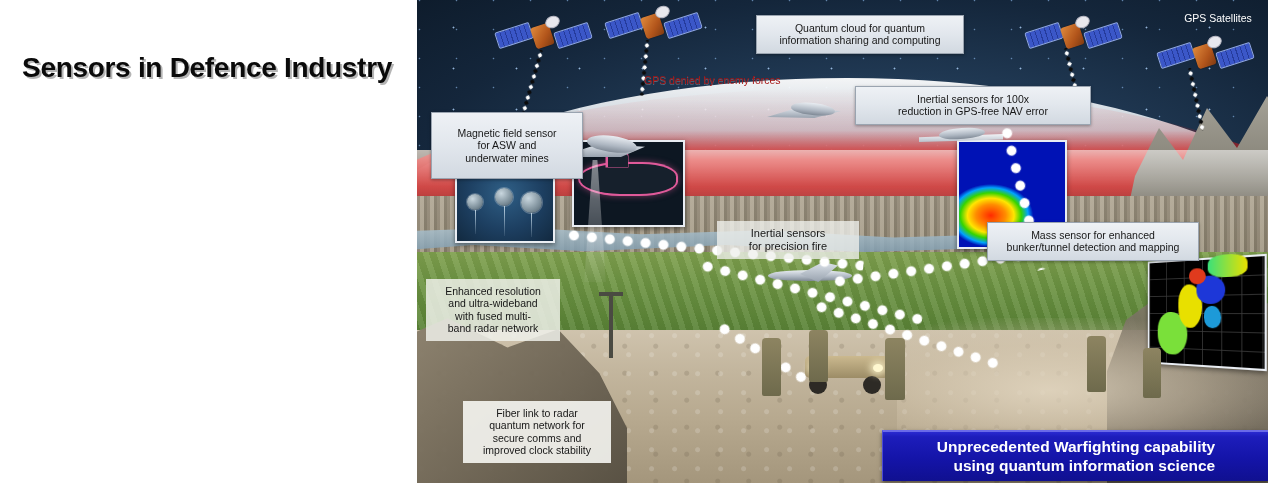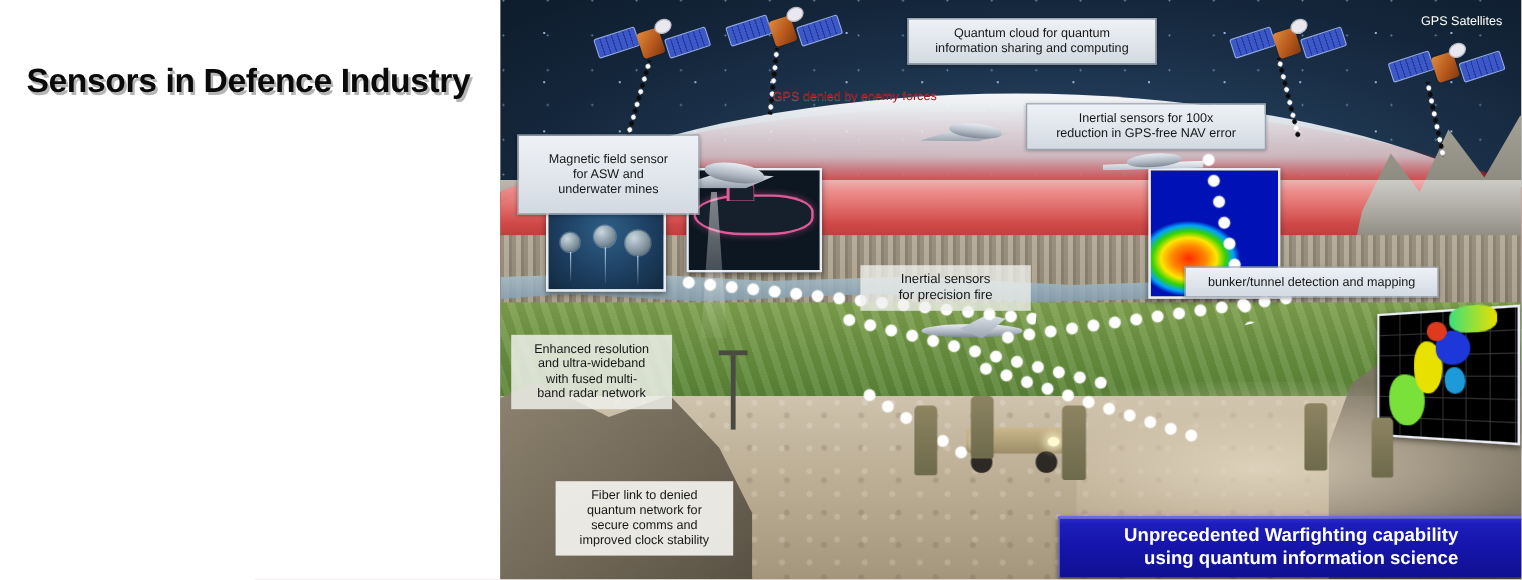--- a/index.html
+++ b/index.html
@@ -138,21 +138,21 @@
   
   .callout{position:absolute;font-weight:normal;color:#171717;text-align:center;line-height:1.18;
     font-family:"Liberation Sans",sans-serif;}
   .callout.boxed{
     background:linear-gradient(180deg,#eef1f5 0%,#e2e7ed 48%,#d2d9e1 100%);
     border:1px solid #9aa4b0;box-shadow:0 1px 3px rgba(0,0,0,.35);}
   .callout.soft{background:rgba(240,241,237,.82);border:0;}
   .callout.plain{background:transparent;border:0;}
 
   #lbl-quantum-cloud{left:339px;top:15px;width:194px;padding:6px 6px;font-size:10.5px;}
-  #lbl-inertial-100x{left:438px;top:86px;width:198px;padding:6px 0;font-size:10.5px;}
+  #lbl-inertial-100x{left:438px;top:86px;width:198px;padding:6px 18px;font-size:10.5px;}
   #lbl-magnetic{left:14px;top:112px;width:140px;padding:14px 5px;font-size:10.5px;}
   #lbl-gps-denied{left:227px;top:74px;width:180px;font-size:10.5px;color:#a51414;text-align:left;
     text-shadow:0 1px 0 rgba(255,255,255,.25);}
   #lbl-gps-sats{left:756px;top:12px;width:90px;font-size:10.5px;color:#ffffff;}
   #lbl-inertial-fire{left:300px;top:221px;width:132px;padding:6px 5px;font-size:11px;background:rgba(238,240,236,.78);}
   #lbl-mass-sensor{left:570px;top:222px;width:200px;padding:6px 5px;font-size:10.5px;}
   #lbl-radar{left:9px;top:279px;width:124px;padding:6px 5px;font-size:10.5px;background:rgba(240,241,235,.84);}
   #lbl-secure-comms{left:207px;top:305px;width:148px;padding:6px 5px;font-size:10.5px;background:rgba(240,242,234,.82);}
   #lbl-fiber{left:46px;top:401px;width:138px;padding:6px 5px;font-size:10.5px;background:rgba(246,246,242,.9);}
 
@@ -319,33 +319,34 @@
     <div class="callout plain" id="lbl-gps-denied">GPS denied by enemy forces</div>
 
     <div class="callout plain" id="lbl-gps-sats">GPS Satellites</div>
 
     <div class="callout soft" id="lbl-inertial-fire">
       <div>Inertial sensors</div>
       <div>for precision fire</div>
     </div>
 
     <div class="callout boxed" id="lbl-mass-sensor">
+      <div>Mass sensor for enhanced</div>
       <div>bunker/tunnel detection and mapping</div>
     </div>
 
     <div class="callout soft" id="lbl-radar">
       <div>Enhanced resolution</div>
       <div>and ultra-wideband</div>
       <div>with fused multi-</div>
       <div>band radar network</div>
     </div>
 
 
     <div class="callout soft" id="lbl-fiber">
-      <div>Fiber link to denied</div>
+      <div>Fiber link to radar</div>
       <div>quantum network for</div>
       <div>secure comms and</div>
       <div>improved clock stability</div>
     </div>
 
     <div id="banner">
       <div id="banner-text">
         <div>Unprecedented Warfighting capability</div>
         <div>using quantum information science</div>
       </div>

